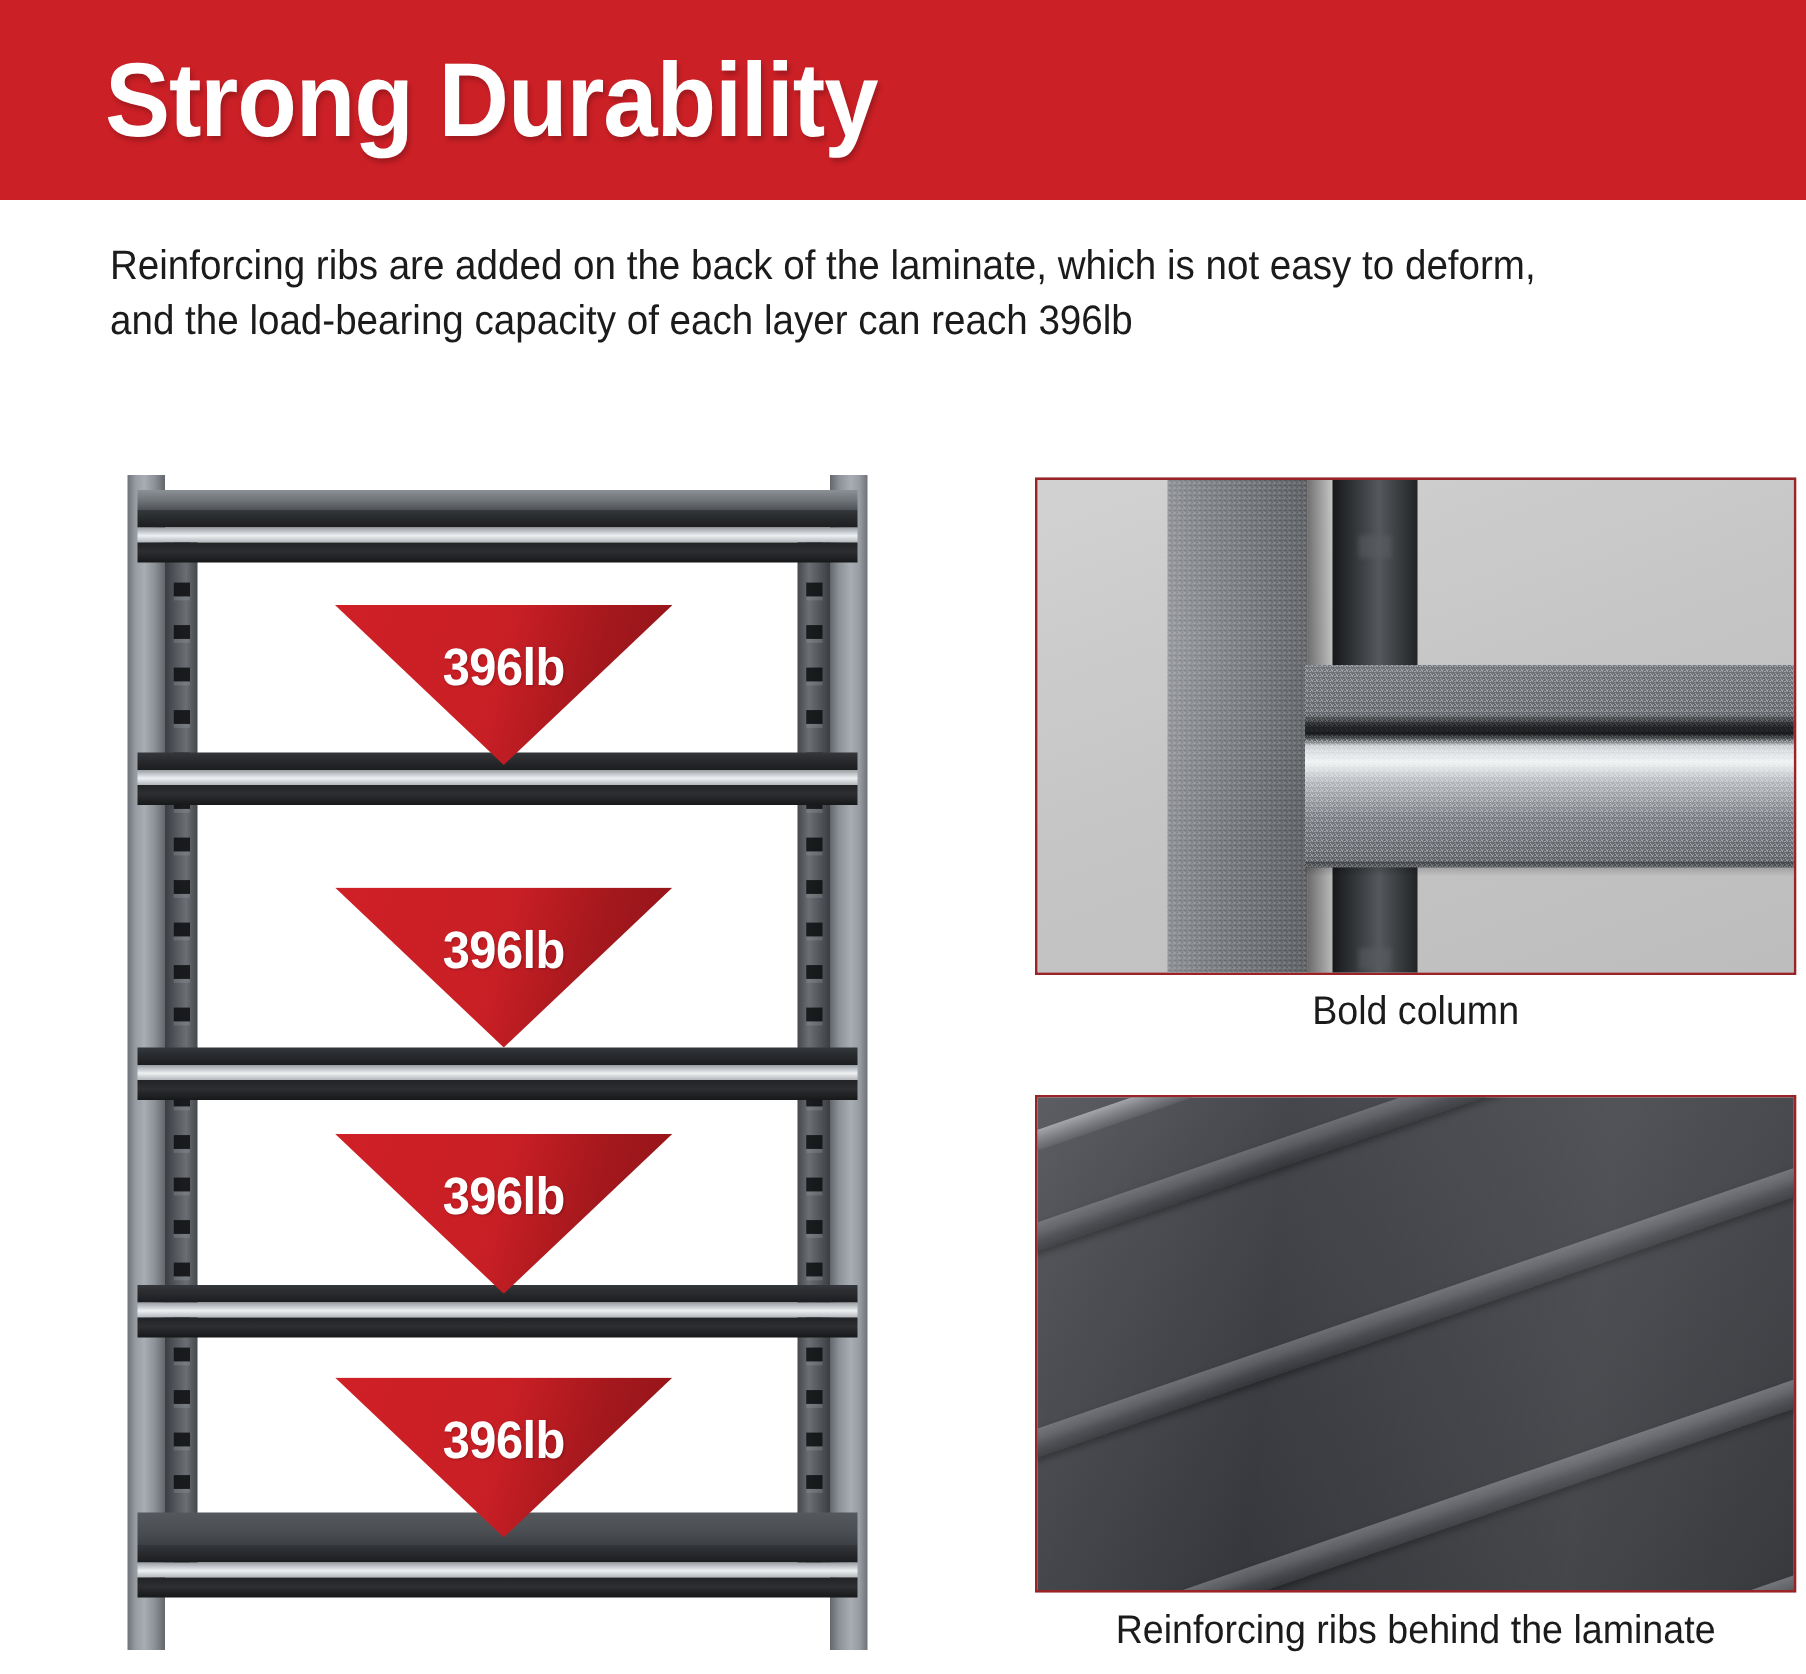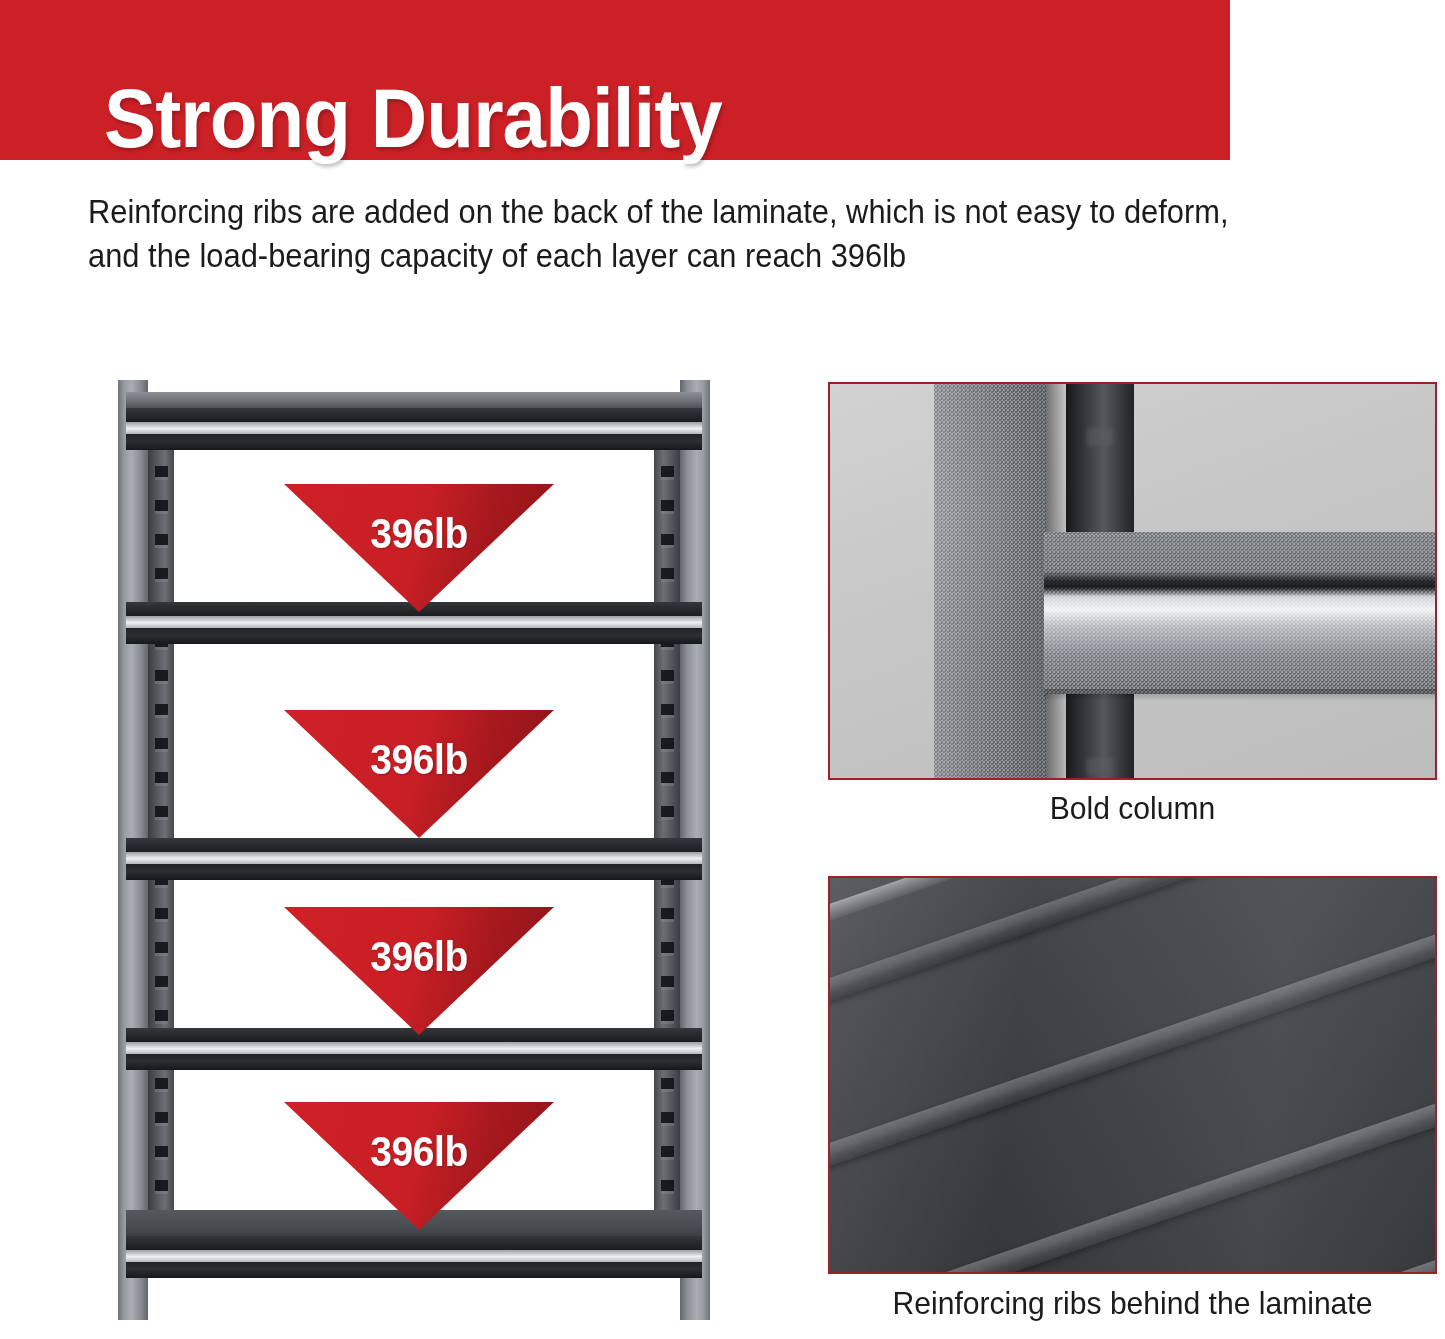--- a/index.html
+++ b/index.html
@@ -7,23 +7,23 @@
   html, body {
     width:1445px; height:1339px;
     background:#ffffff;
     font-family:"Liberation Sans", sans-serif;
     overflow:hidden;
   }
   #page { position:relative; width:1445px; height:1339px; background:#fff; }
 
   
   .banner {
-    position:absolute; left:0; top:0; width:1230px; height:160px;
+    position:absolute; left:0; top:0; width:1445px; height:160px;
     background:#cb2026;
-    display:flex; align-items:flex-end;padding-left:20px;
+    display:flex; align-items:center;
   }
   .banner-title {
     margin-left:84px;
     color:#ffffff;
     font-family:"Liberation Sans", sans-serif;
     font-size:84px;
     font-weight:bold;
     letter-spacing:-1px;
     transform:scaleX(0.93);
     transform-origin:left center;
@@ -38,21 +38,21 @@
     color:#1b1b1b;
     font-size:33px;
     line-height:44px;
     transform:scaleX(0.935);
     transform-origin:left top;
     white-space:pre-line;
   }
 
   
   .rack {
-    position:absolute; left:114px; top:380px;
+    position:absolute; left:98px; top:380px;
     width:600px; height:940px;
   }
   .rack-inner { position:absolute; inset:0; }
 
   
   .upright {
     position:absolute; top:0; bottom:0; width:30px;
     background:linear-gradient(90deg,#6f7378 0%,#989da3 22%,#a8adb3 45%,#8d9298 72%,#63676c 100%);
   }
   .upright.left  { left:4px; }

